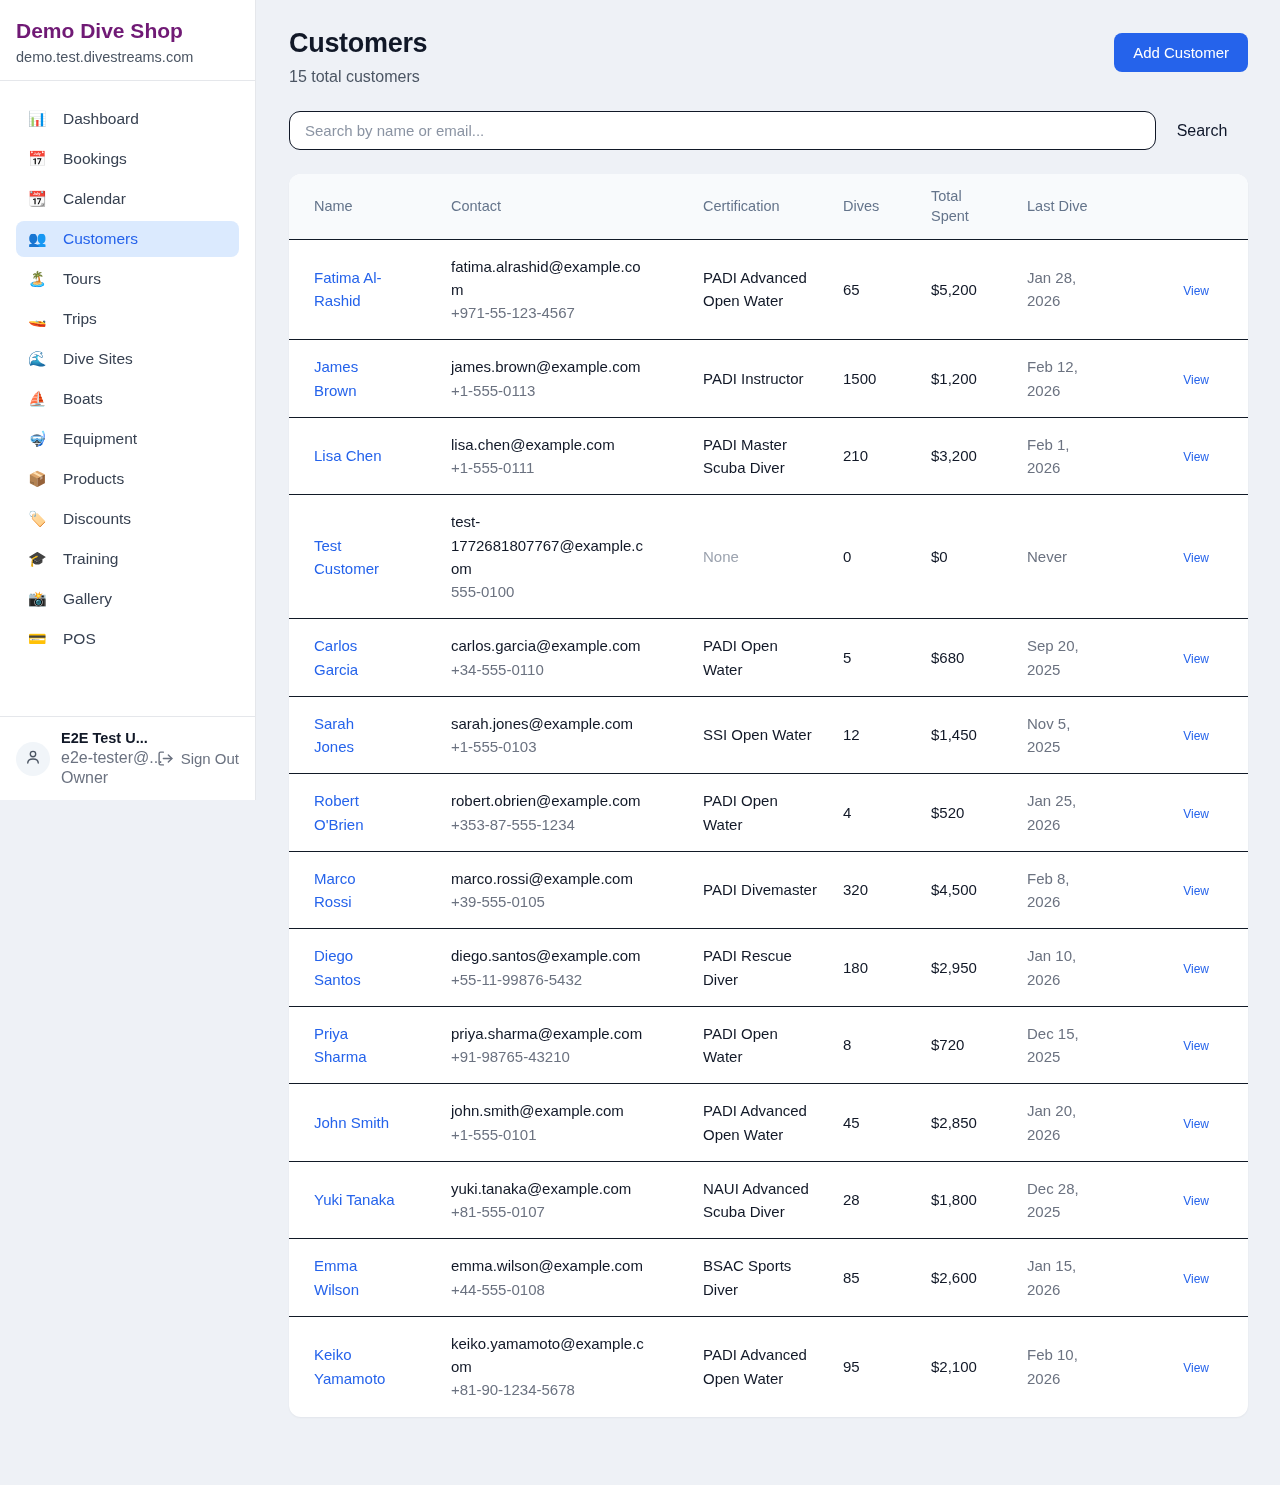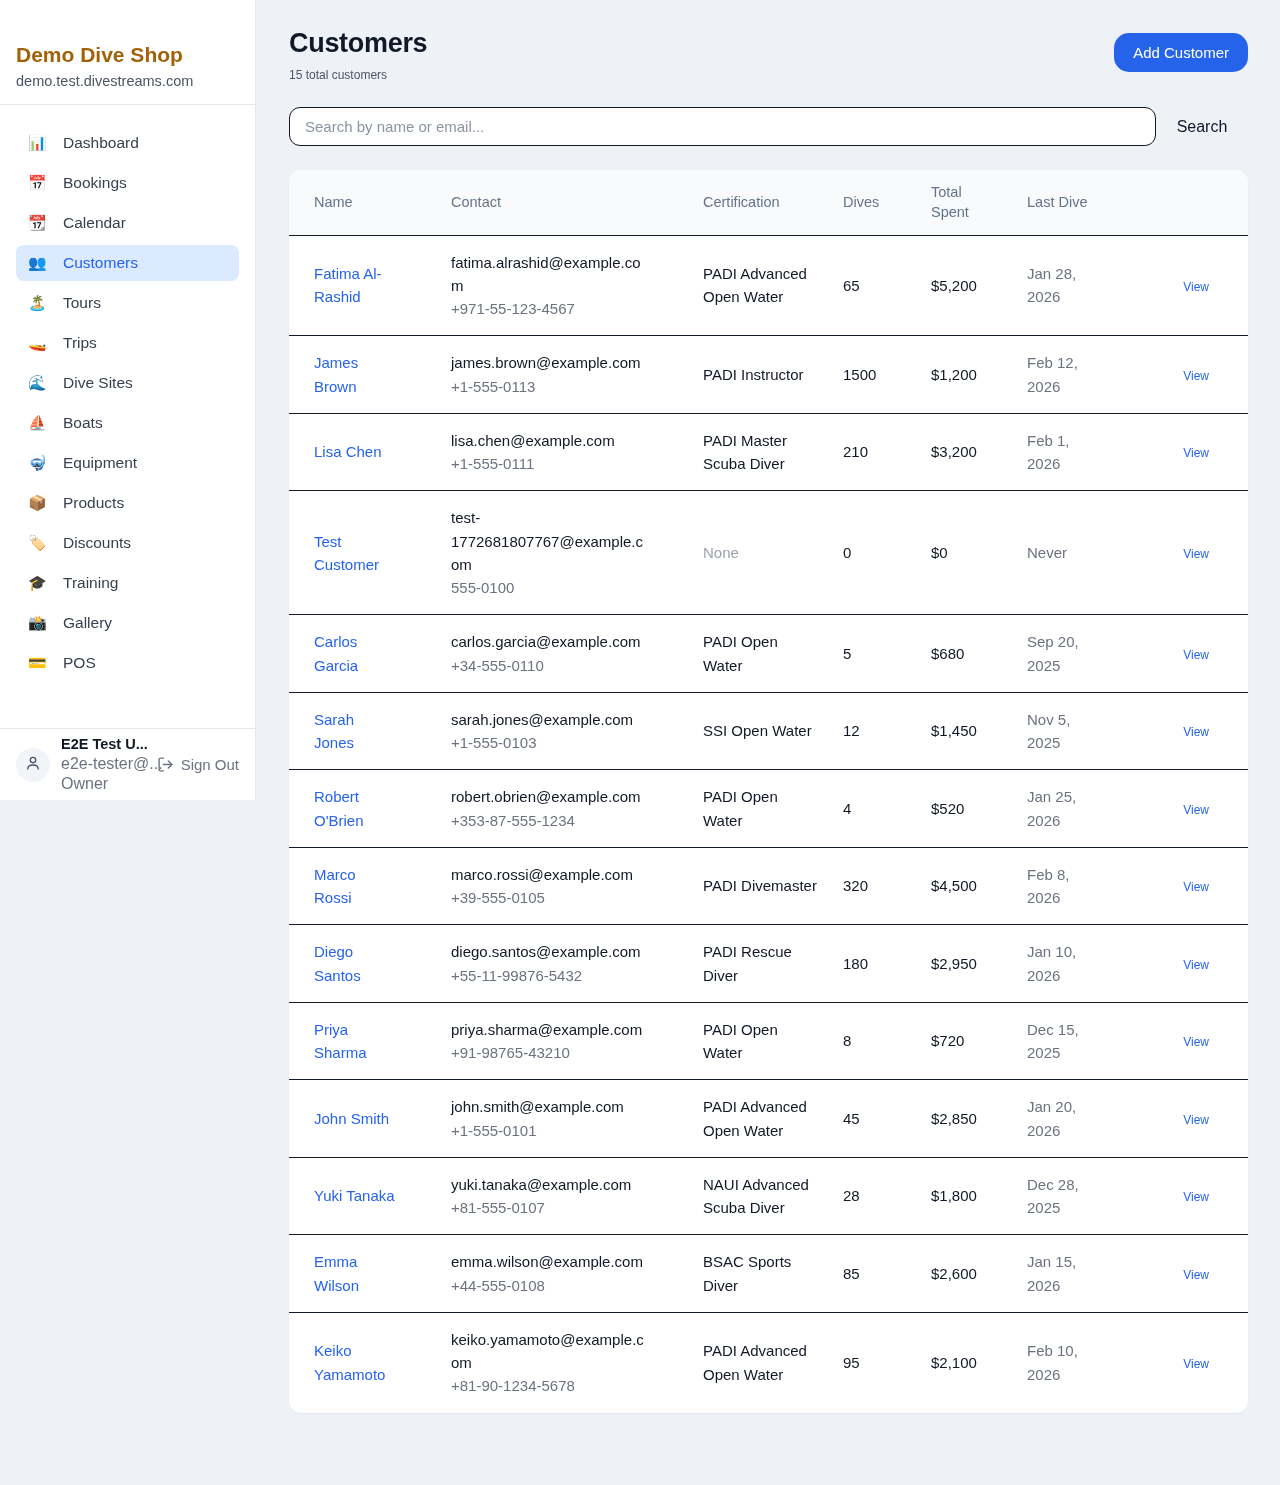--- a/index.html
+++ b/index.html
@@ -15,58 +15,58 @@
 
   
   .sidebar {
     position:absolute; left:0; top:0;
     width:256px; height:800px;
     background:#ffffff;
     border-right:1px solid #e5e7eb;
     display:flex; flex-direction:column;
   }
   .brand { padding:19px 16px 15px; border-bottom:1px solid #e5e7eb; }
-  .brand-name { font-size:21px; font-weight:bold; color:#a16207; cursor:pointer;margin-top:24px; }
+  .brand-name { font-size:21px; font-weight:bold; color:#701a75; cursor:pointer; }
   .brand-domain { font-size:14.5px; color:#4b5563; margin-top:6px; }
   .nav { padding:20px 16px 0; flex:1; overflow:hidden; }
   .nav-item {
     display:flex; align-items:center; gap:15px;
     padding:9px 12px; margin-bottom:4px;
     border-radius:8px; cursor:pointer;
     font-size:15.5px; color:#374151;
   }
   .nav-item.active { background:#dbeafe; color:#2563eb; }
   .nav-icon { width:20px; font-size:15px; text-align:center; flex:none; }
   .user-footer {
     border-top:1px solid #e5e7eb;
-    padding:10px 16px; height:72px;
+    padding:10px 16px; height:84px;
     display:flex; align-items:center; gap:11px;
   }
   .avatar {
     width:34px; height:34px; border-radius:50%;
     background:#f1f5f9; flex:none;
     display:flex; align-items:center; justify-content:center;
   }
   .user-info { flex:1; min-width:0; line-height:1.25; }
   .user-name { font-size:14.5px; font-weight:bold; color:#111827; white-space:nowrap; }
   .user-email, .user-role { font-size:16px; color:#6b7280; white-space:nowrap; }
   .signout-btn {
     display:flex; align-items:center; gap:7px; flex:none;
     background:none; border:none; cursor:pointer;
     font-family:inherit; font-size:15px; color:#6b7280;
   }
 
   
   .main { position:absolute; left:257px; top:0; width:1023px; padding:28px 32px 0; }
   .page-header { display:flex; justify-content:space-between; align-items:flex-start; }
   .page-title { font-size:27px; font-weight:bold; color:#111827; letter-spacing:-0.3px; }
-  .page-subtitle { font-size:12px; color:#4b5563; margin-top:9px; }
+  .page-subtitle { font-size:16px; color:#4b5563; margin-top:9px; }
   .add-btn {
     background:#2563eb; color:#fff;
-    border:none; border-radius:15px; cursor:pointer;
+    border:none; border-radius:8px; cursor:pointer;
     padding:11px 19px; font-family:inherit;
     font-size:15px; font-weight:500; margin-top:5px;
   }
   .search-row { display:flex; align-items:center; margin-top:25px; }
   .search-input {
     flex:1; height:39px;
     border:1px solid #111827; border-radius:11px;
     padding:0 15px; font-family:inherit; font-size:15px; color:#0f172a;
     background:#fff; outline:none;
   }

